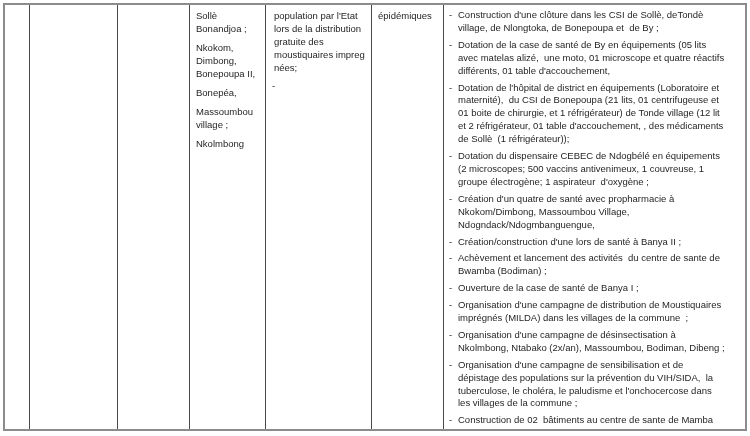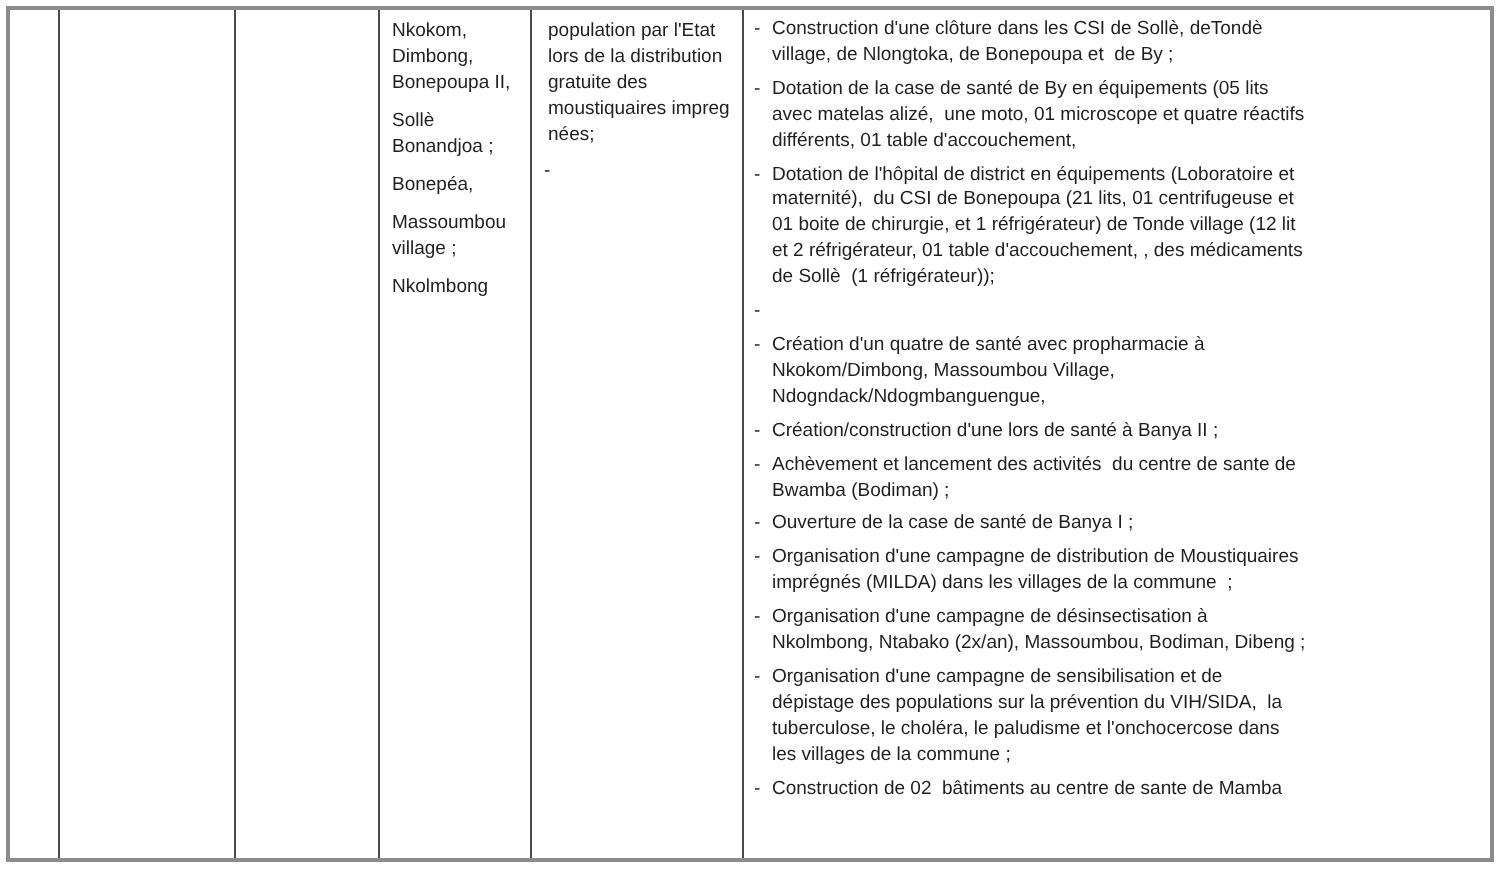--- a/index.html
+++ b/index.html
@@ -52,26 +52,26 @@
 
 <div class="page">
   <div class="table">
 
     <div class="col col1"></div>
     <div class="col col2"></div>
     <div class="col col3"></div>
 
     <div class="col col4">
 
+        <div class="para">Sollè
+Bonandjoa ;</div>
+
         <div class="para">Nkokom,
 Dimbong,
 Bonepoupa II,</div>
-
-        <div class="para">Sollè
-Bonandjoa ;</div>
 
         <div class="para">Bonepéa,</div>
 
         <div class="para">Massoumbou
 village ;</div>
 
         <div class="para">Nkolmbong</div>
 
     </div>
 
@@ -79,20 +79,23 @@
       <div class="para">population par l'Etat
 lors de la distribution
 gratuite des
 moustiquaires impreg
 nées;</div>
       <div class="subitem">
         <span class="dash">-</span>
       </div>
     </div>
 
+    <div class="col col6">
+      <div class="cat">épidémiques</div>
+    </div>
 
     <div class="col col7">
 
         <div class="item">
           <span class="dash">-</span>
           <span class="itext">Construction d'une clôture dans les CSI de Sollè, deTondè
 village, de Nlongtoka, de Bonepoupa et  de By ;</span>
         </div>
 
         <div class="item">
@@ -106,20 +109,23 @@
           <span class="dash">-</span>
           <span class="itext">Dotation de l'hôpital de district en équipements (Loboratoire et
 maternité),  du CSI de Bonepoupa (21 lits, 01 centrifugeuse et
 01 boite de chirurgie, et 1 réfrigérateur) de Tonde village (12 lit
 et 2 réfrigérateur, 01 table d'accouchement, , des médicaments
 de Sollè  (1 réfrigérateur));</span>
         </div>
 
         <div class="item">
           <span class="dash">-</span>
+          <span class="itext">Dotation du dispensaire CEBEC de Ndogbélé en équipements
+(2 microscopes; 500 vaccins antivenimeux, 1 couvreuse, 1
+groupe électrogène; 1 aspirateur  d'oxygène ;</span>
         </div>
 
         <div class="item">
           <span class="dash">-</span>
           <span class="itext">Création d'un quatre de santé avec propharmacie à
 Nkokom/Dimbong, Massoumbou Village,
 Ndogndack/Ndogmbanguengue,</span>
         </div>
 
         <div class="item">

